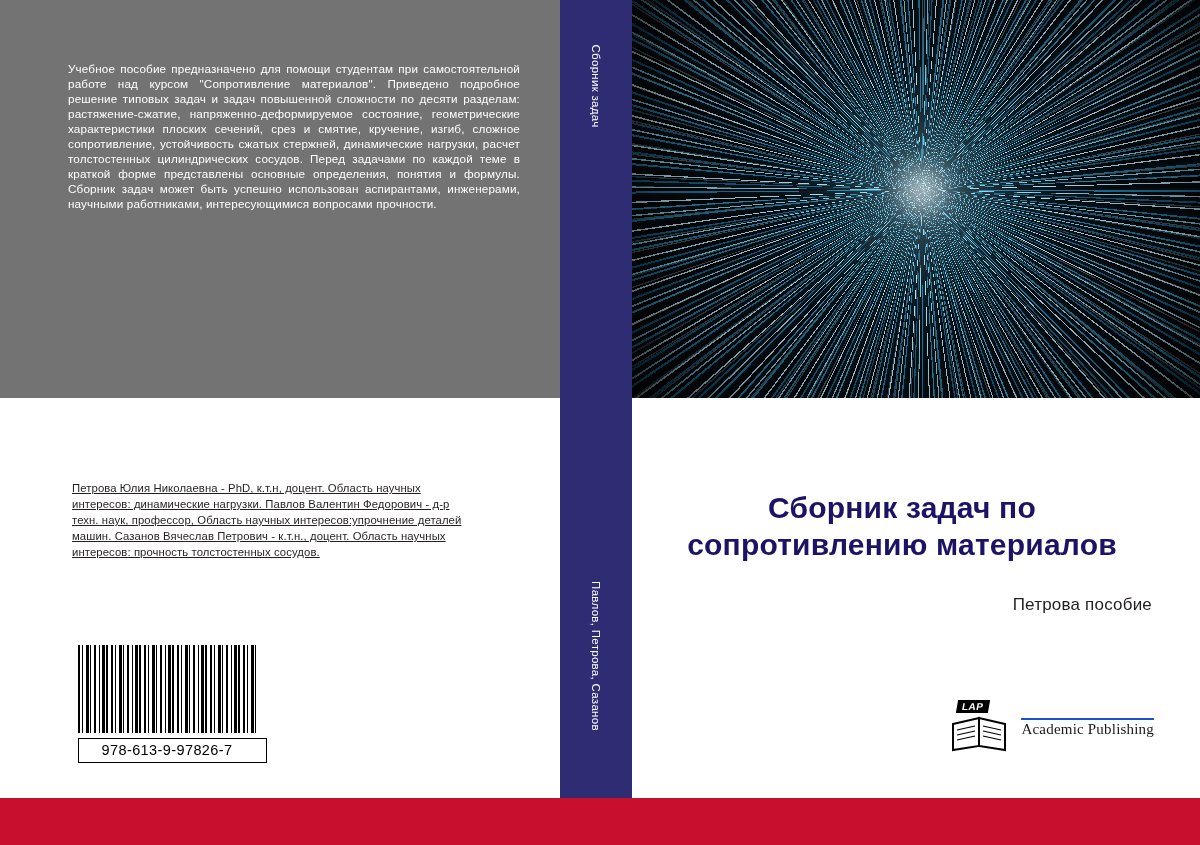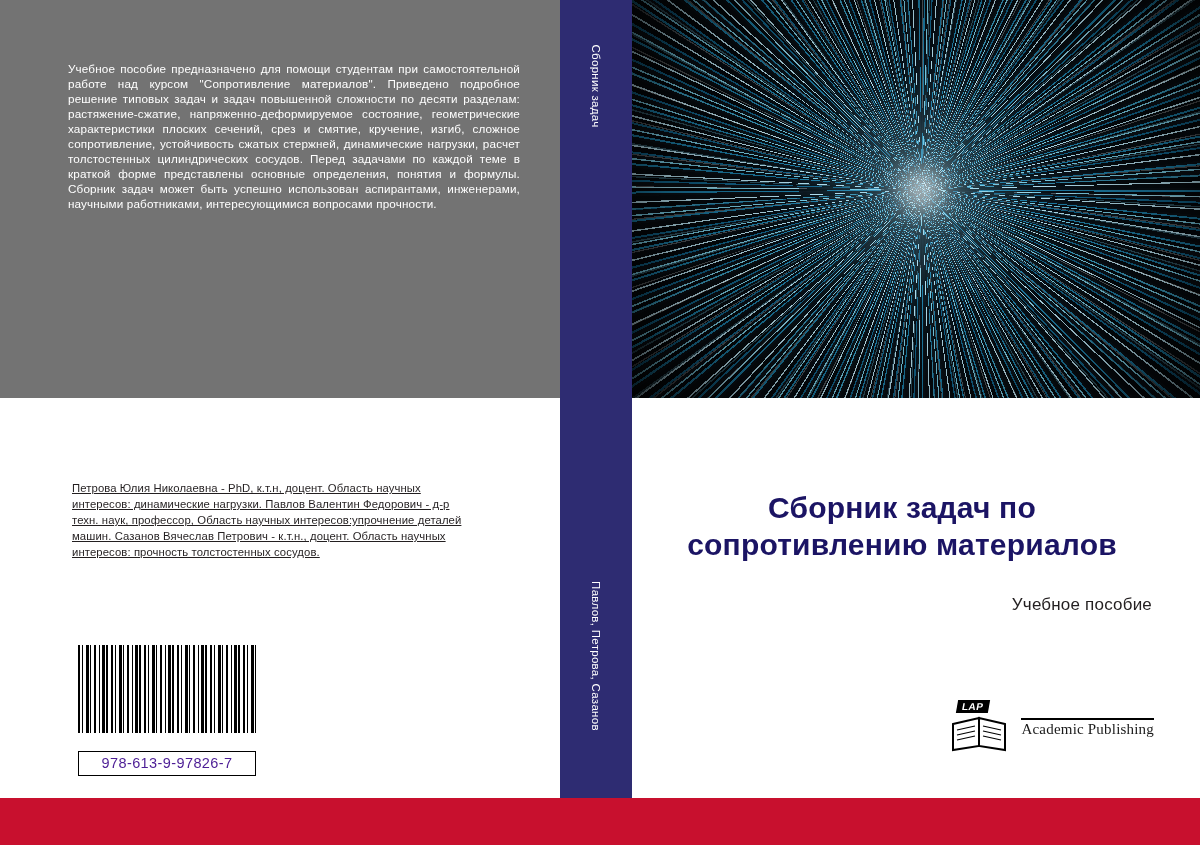--- a/index.html
+++ b/index.html
@@ -78,28 +78,28 @@
         #000 0px, #000 2px, #fff 2px, #fff 4px,
         #000 4px, #000 5px, #fff 5px, #fff 8px,
         #000 8px, #000 11px, #fff 11px, #fff 12px,
         #000 12px, #000 13px, #fff 13px, #fff 16px,
         #000 16px, #000 18px, #fff 18px, #fff 21px,
         #000 21px, #000 22px, #fff 22px, #fff 24px,
         #000 24px, #000 27px, #fff 27px, #fff 28px,
         #000 28px, #000 30px, #fff 30px, #fff 33px);
   }
   .barcode-box {
-    margin-top: 18px;
+    margin-top: 5px;
     width: 176px;
     border: 1.5px solid #000;
     text-align: center;
     font-size: 14.5px;
     letter-spacing: 0.4px;
-    color: #4c1d95;
-    padding: 3px 0 4px 0;
+    color: #000000;
+    padding: 3px 11px 4px 0;
     font-family: "Liberation Sans", sans-serif;
   }
 
   
   .spine {
     position: absolute;
     left: 560px;
     top: 0;
     width: 72px;
     height: 798px;
@@ -260,21 +260,21 @@
     letter-spacing: 0.5px;
     color: #1a1a1a;
     font-family: "Liberation Serif", serif;
   }
   .pub-sub {
     font-size: 15px;
     color: #1a1a1a;
     font-family: "Liberation Serif", serif;
     letter-spacing: 0.2px;
     margin-top: 3px;
-    border-top: 2px solid #000000;
+    border-top: 2px solid #1d4ed8;
     padding-top: 2px;
     text-align: center;
   }
 
   
   .bottom-band {
     position: absolute;
     left: 0;
     top: 798px;
     width: 1200px;
@@ -306,21 +306,21 @@
   <div class="front-art">
     <div class="rays"></div>
     <div class="rays2"></div>
     <div class="glow"></div>
     <div class="vign"></div>
   </div>
   <div class="front-white"></div>
 
 
   <div class="title">Сборник задач по сопротивлению материалов</div>
-  <div class="subtitle">Учебное пособие</div>
+  <div class="subtitle">Петрова пособие</div>
 
   <div class="publisher">
     <div class="pub-mark">
       <div class="lap">LAP</div>
       <svg width="62" height="52" viewBox="0 0 62 52">
         <path d="M4 24 L30 18 L30 46 L4 50 Z" fill="#ffffff" stroke="#000" stroke-width="2"></path>
         <path d="M56 24 L30 18 L30 46 L56 50 Z" fill="#ffffff" stroke="#000" stroke-width="2"></path>
         <path d="M8 30 L26 26 M8 35 L26 31 M8 40 L26 36" stroke="#000" stroke-width="1.2"></path>
         <path d="M52 30 L34 26 M52 35 L34 31 M52 40 L34 36" stroke="#000" stroke-width="1.2"></path>
       </svg>

